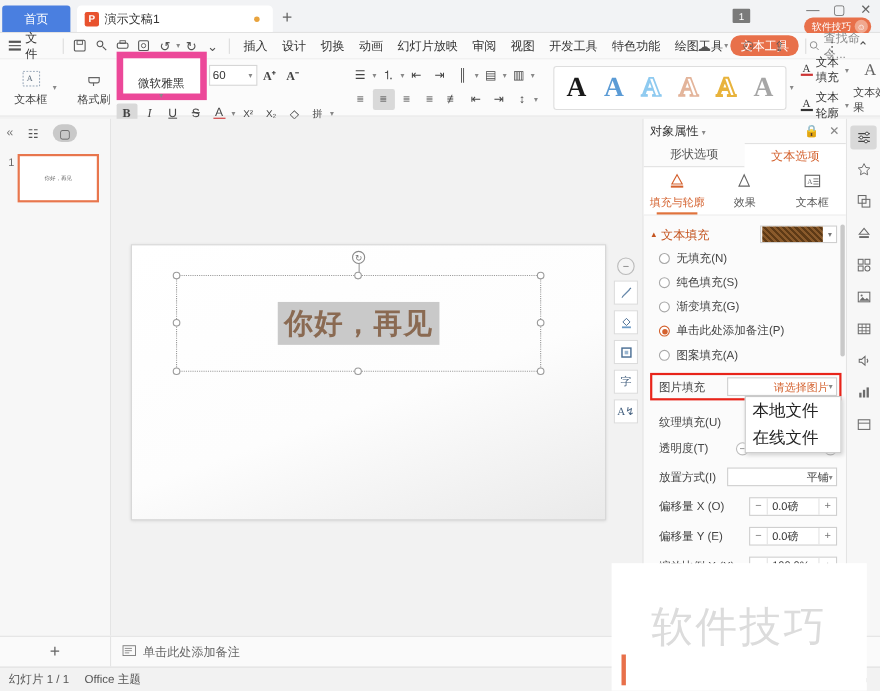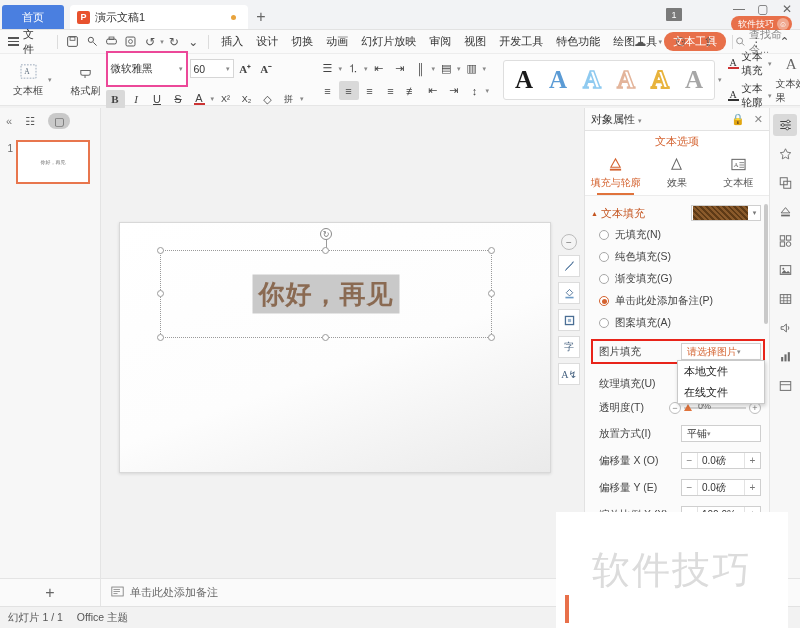--- a/index.html
+++ b/index.html
@@ -101,23 +101,24 @@
     display: flex; flex-direction: column; align-items: center; justify-content: center;
     width: 40px; gap: 2px; color: #444;
   }
   .btn-col .lbl { font-size: 10px; }
   .ico-box {
     width: 22px; height: 20px; display: flex; align-items: center; justify-content: center;
   }
   .fontrow { display: flex; flex-direction: column; gap: 3px; }
   .frow1, .frow2 { display: flex; align-items: center; gap: 2px; }
   .fontname {
-    width: 82px; height: 19px; border: 2px solid #ec4899; background: #fff;
+    width: 82px; height: 19px; border: 6px solid #ec4899; background: #fff;
     font-size: 10.5px; display: flex; align-items: center; padding: 16px 3px;
     justify-content: space-between;
+    flex-direction: column;
   }
   .fontsize {
     width: 44px; height: 19px; border: 1px solid #d6d6d6; background: #fff;
     font-size: 10.5px; display: flex; align-items: center; padding: 0 3px;
     justify-content: space-between;
   }
   .caret { font-size: 7px; color: #888; }
   .sm-btn {
     width: 19px; height: 19px; display: flex; align-items: center;
     justify-content: center; font-size: 11px; color: #444; border-radius: 2px;
@@ -254,35 +255,35 @@
   }
   .radio.on { border-color: #d4622f; }
   .radio.on::after { content: ""; width: 5px; height: 5px; border-radius: 50%; background: #d4622f; }
   .radio-lbl { color: #444; }
   .field-row {
     display: flex; align-items: center; padding: 5px 8px 5px 14px;
     justify-content: space-between; position: relative;
   }
   .field-lbl { color: #444; }
   .combo {
-    width: 80px; height: 17px; border: 1px solid #cfcfcf; background: #fff;
-    display: flex; align-items: center; justify-content: flex-start;
-    padding: 0 18px 0 5px; font-size: 10px; color: #333;
+    width: 100px; height: 17px; border: 1px solid #cfcfcf; background: #fff;
+    display: flex; align-items: center; justify-content: flex-end;
+    padding: 0 3px 0 5px; font-size: 10px; color: #333;
   }
   .combo.highlight-text { color: #d4622f; }
   .redbox {
     position: absolute; left: 6px; right: 4px; top: 1px; bottom: 1px;
     border: 2px solid #e8241a; pointer-events: none;
   }
   .dropmenu {
     position: absolute; right: 4px; top: 22px; width: 88px;
     background: #fff; border: 1px solid #c9c9c9; box-shadow: 1px 2px 4px rgba(0,0,0,.18);
     z-index: 5;
   }
-  .dropmenu div { padding: 3px 6px; font-size: 11px; color: #222; }
+  .dropmenu div { padding: 3px 6px; font-size: 15px; color: #222; }
   .slider-row { display: flex; align-items: center; padding: 4px 8px 4px 14px; justify-content: space-between; }
   .slider-wrap { width: 92px; position: relative; height: 16px; display: flex; align-items: center; }
   .sl-minus, .sl-plus {
     width: 12px; height: 12px; border-radius: 50%; border: 1px solid #bdbdbd;
     display: flex; align-items: center; justify-content: center;
     font-size: 9px; color: #777; background: #fff; flex-shrink: 0;
   }
   .sl-track { flex: 1; height: 2px; background: #d4d4d4; margin: 0 3px; position: relative; }
   .sl-thumb {
     position: absolute; left: 0; top: -3px; width: 0; height: 0;
@@ -617,20 +618,21 @@
 
   <div class="rpanel">
     <div class="rp-head">
       <span><span>对象属性</span> <span class="caret">▾</span></span>
       <span class="rp-head-right">
         <span>🔒</span>
         <span>✕</span>
       </span>
     </div>
     <div class="rp-tabs">
+      <span class="rp-tab">形状选项</span>
       <span class="rp-tab on">文本选项</span>
     </div>
     <div class="rp-subtabs">
       <span class="rp-sub on">
         <span>
           <svg width="17" height="15" viewBox="0 0 18 16">
               <path d="M9 2 L14 11 H4 z" fill="none" stroke="#d4622f" stroke-width="1.1"></path>
               <rect x="3" y="12.5" width="12" height="2" fill="#d4622f"></rect>
             </svg>
         </span>

